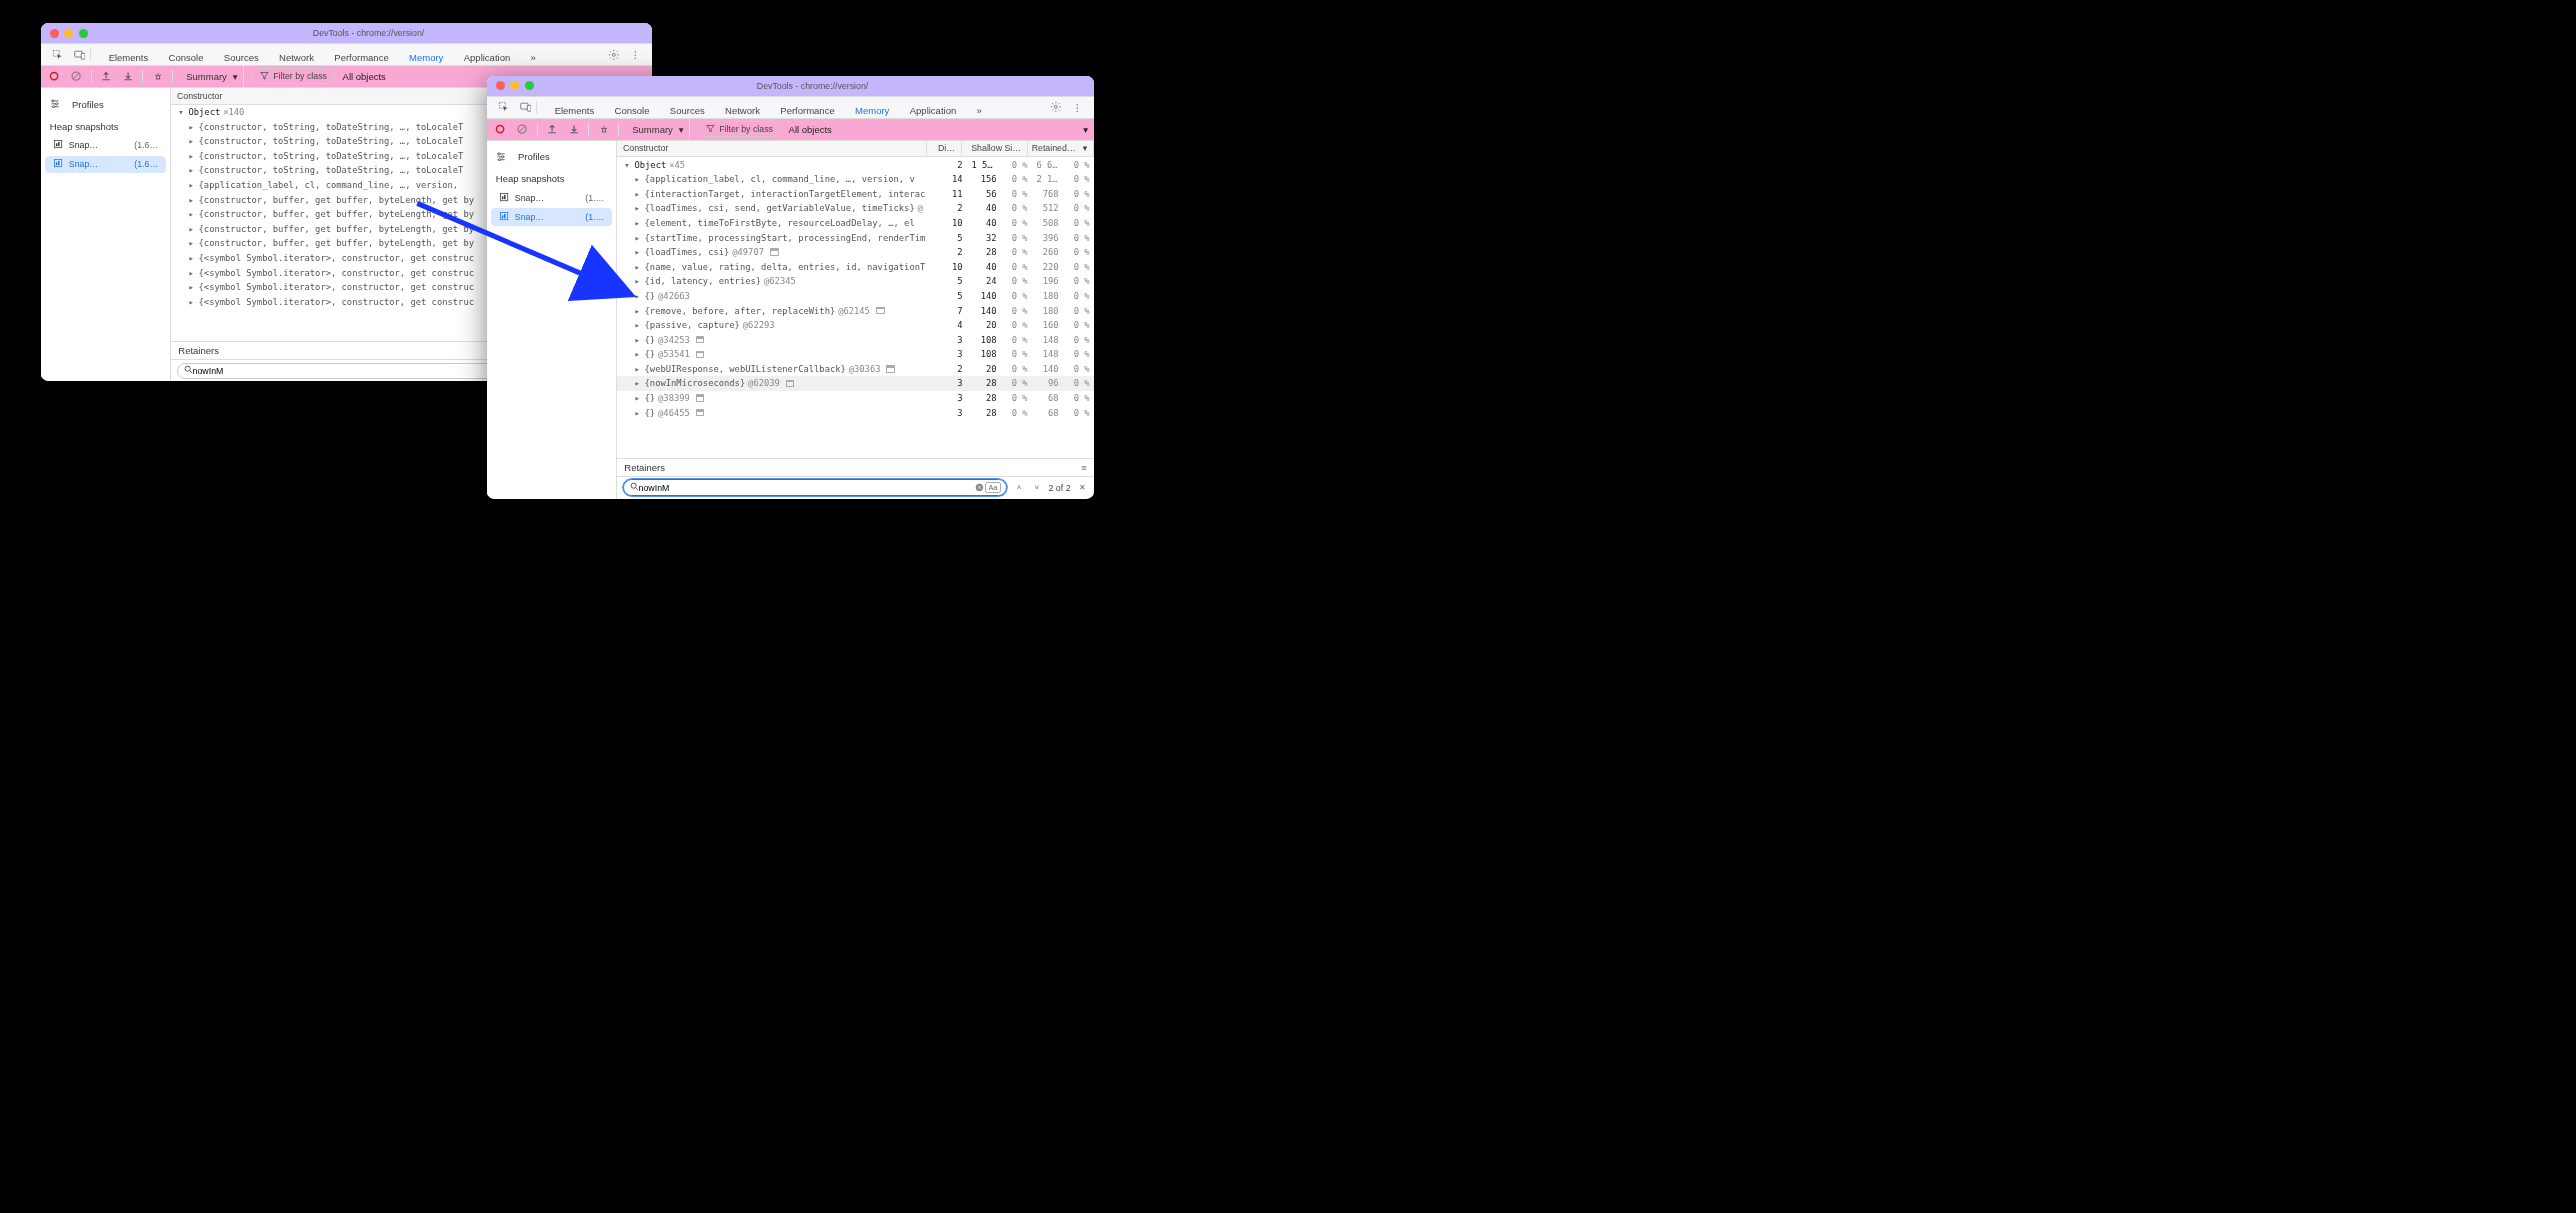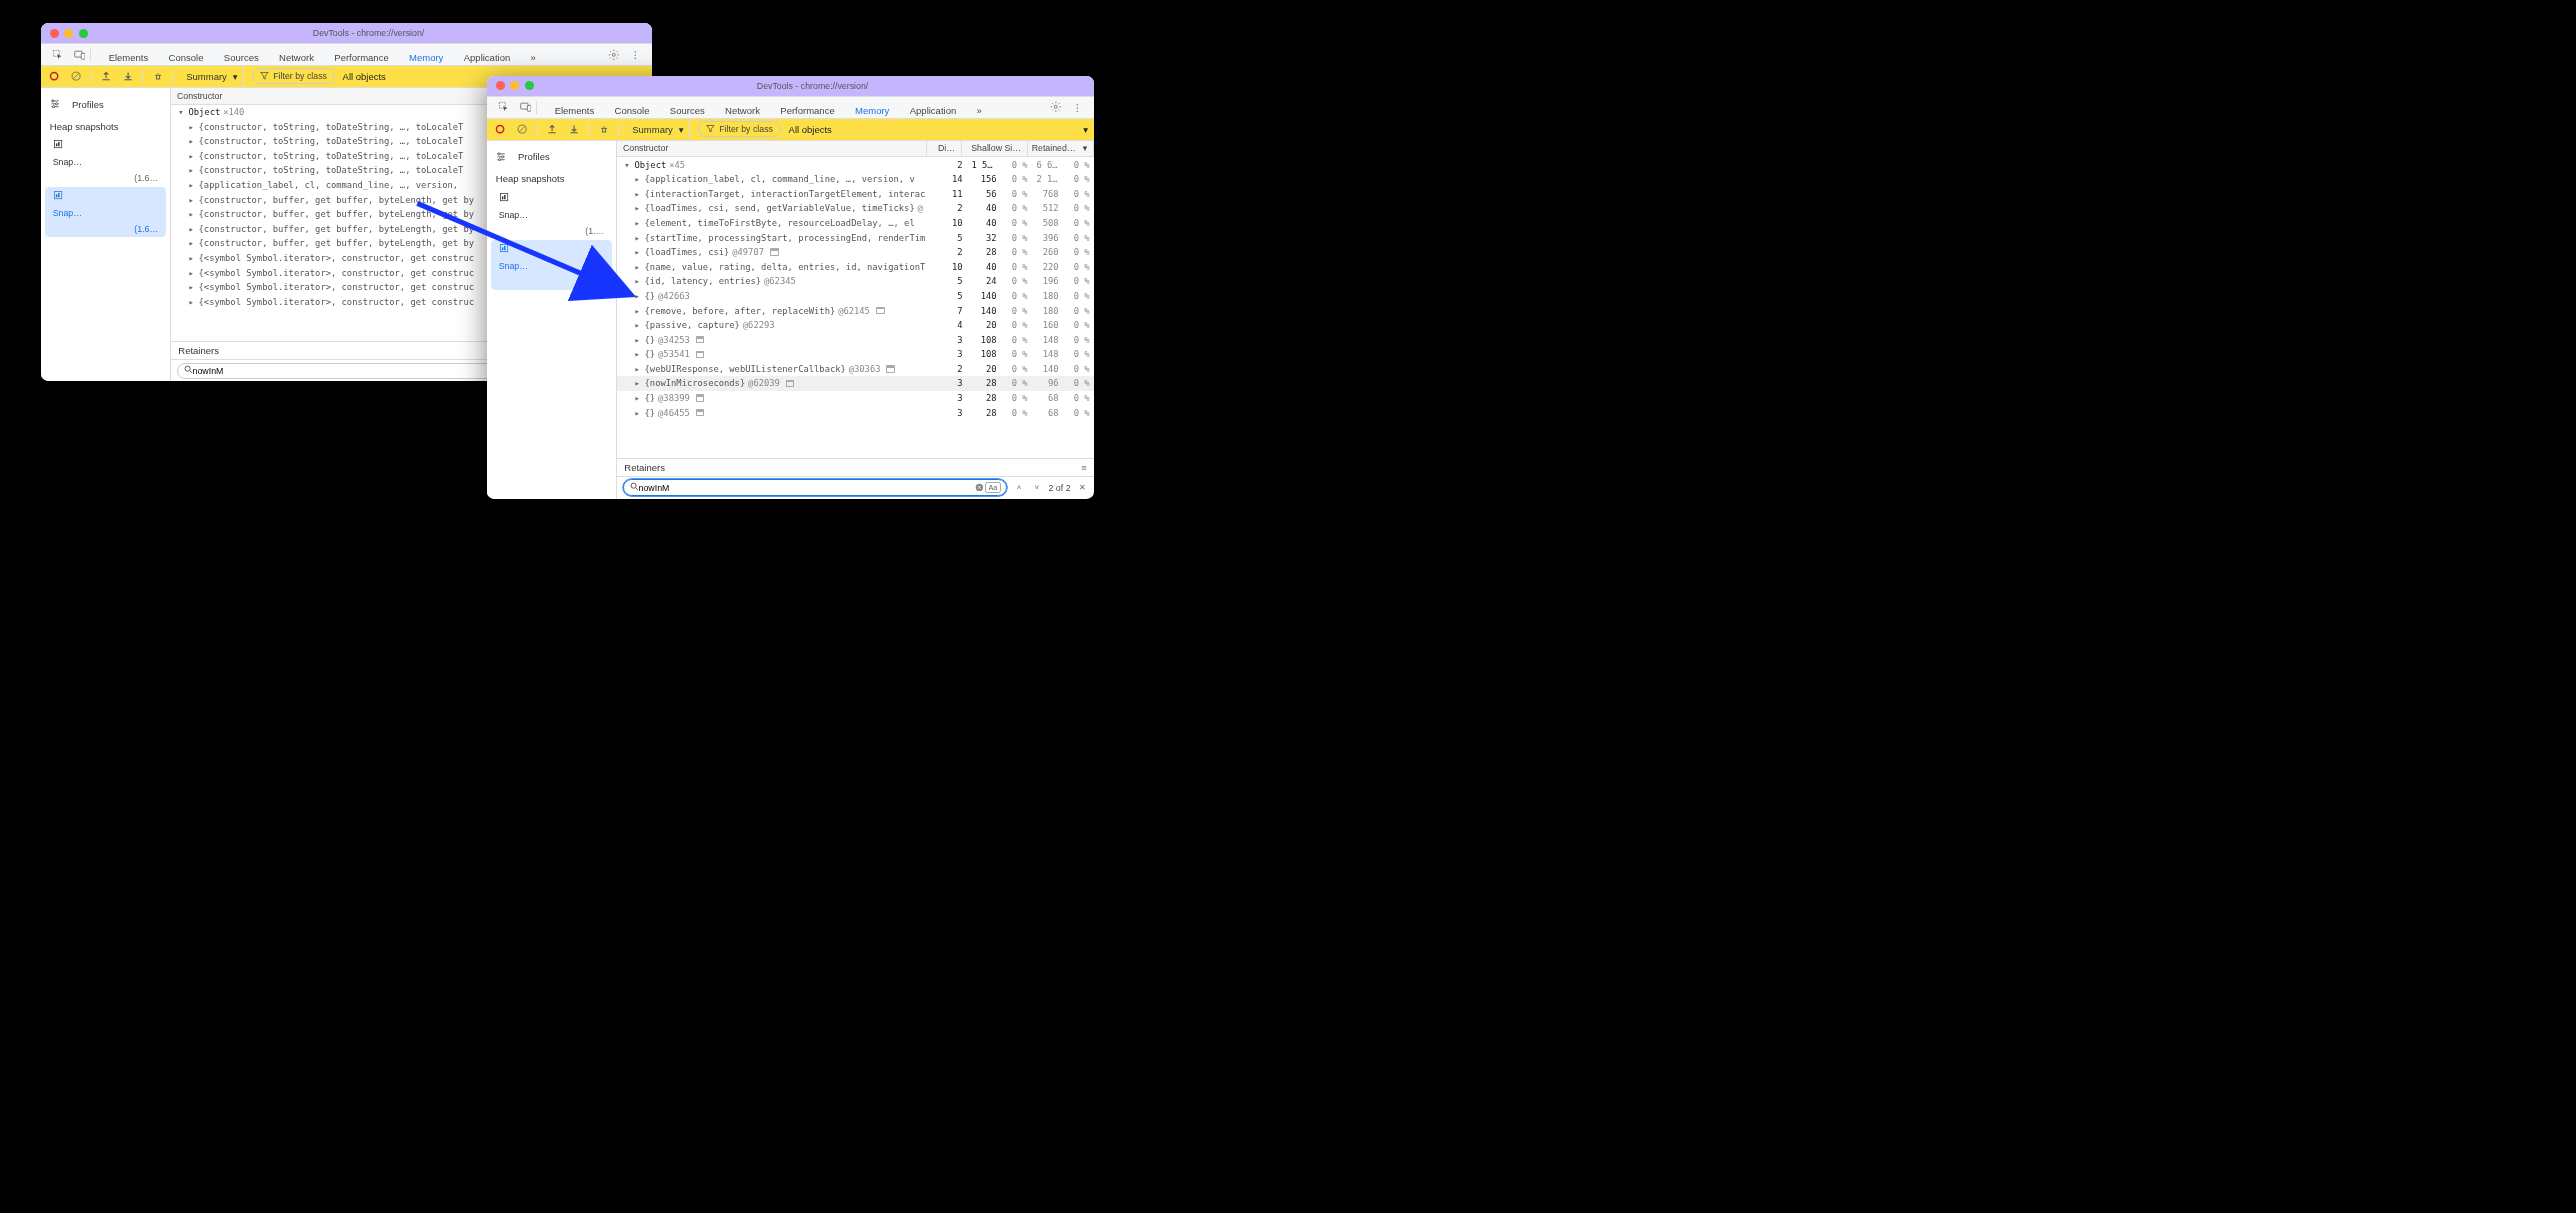--- a/index.html
+++ b/index.html
@@ -58,21 +58,21 @@
   align-items: center;
   font-size: 9.5px;
   color: #444;
   cursor: pointer;
   border-bottom: 1.5px solid transparent;
 }
 .tab.active { color: #1a73e8; border-bottom-color: #1a73e8; }
 .spacer { flex: 1; }
 .toolbar {
   height: 22px;
-  background: #fde047;
+  background: #f9a8d4;
   border-bottom: 0.7px solid #ddd;
   display: flex;
   align-items: center;
   padding: 0 5.9px;
   gap: 7.3px;
 }
 .tb-btn {
   width: 14.6px; height: 14.6px;
   display: flex; align-items: center; justify-content: center;
   color: #555;
@@ -101,27 +101,26 @@
   font-size: 9.5px;
   background: #fff;
 }
 .side-header {
   display: flex; align-items: center; gap: 12px;
   padding: 4.4px 8.8px;
   color: #333;
 }
 .side-section { padding: 5.9px 8.8px 2.9px; color: #333; font-size: 9.5px; }
 .side-item {
-  display: flex; align-items: flex-start; gap: 5.9px;
+  display: flex; align-items: center; gap: 5.9px;
   padding: 2.9px 7.3px;
   margin: 1.5px 4.4px;
   border-radius: 4.4px;
   color: #333;
   font-size: 8.8px;
-  flex-direction: column;
 }
 .side-item.active { background: #d6e7ff; color: #1a73e8; }
 .side-item .sz { margin-left: auto; color: #666; }
 .side-item.active .sz { color: #1a73e8; }
 .main { flex: 1; display: flex; flex-direction: column; overflow: hidden; }
 .gridhead {
   display: flex;
   background: #f6f6f6;
   border-bottom: 0.7px solid #ddd;
   font-size: 8.8px;

